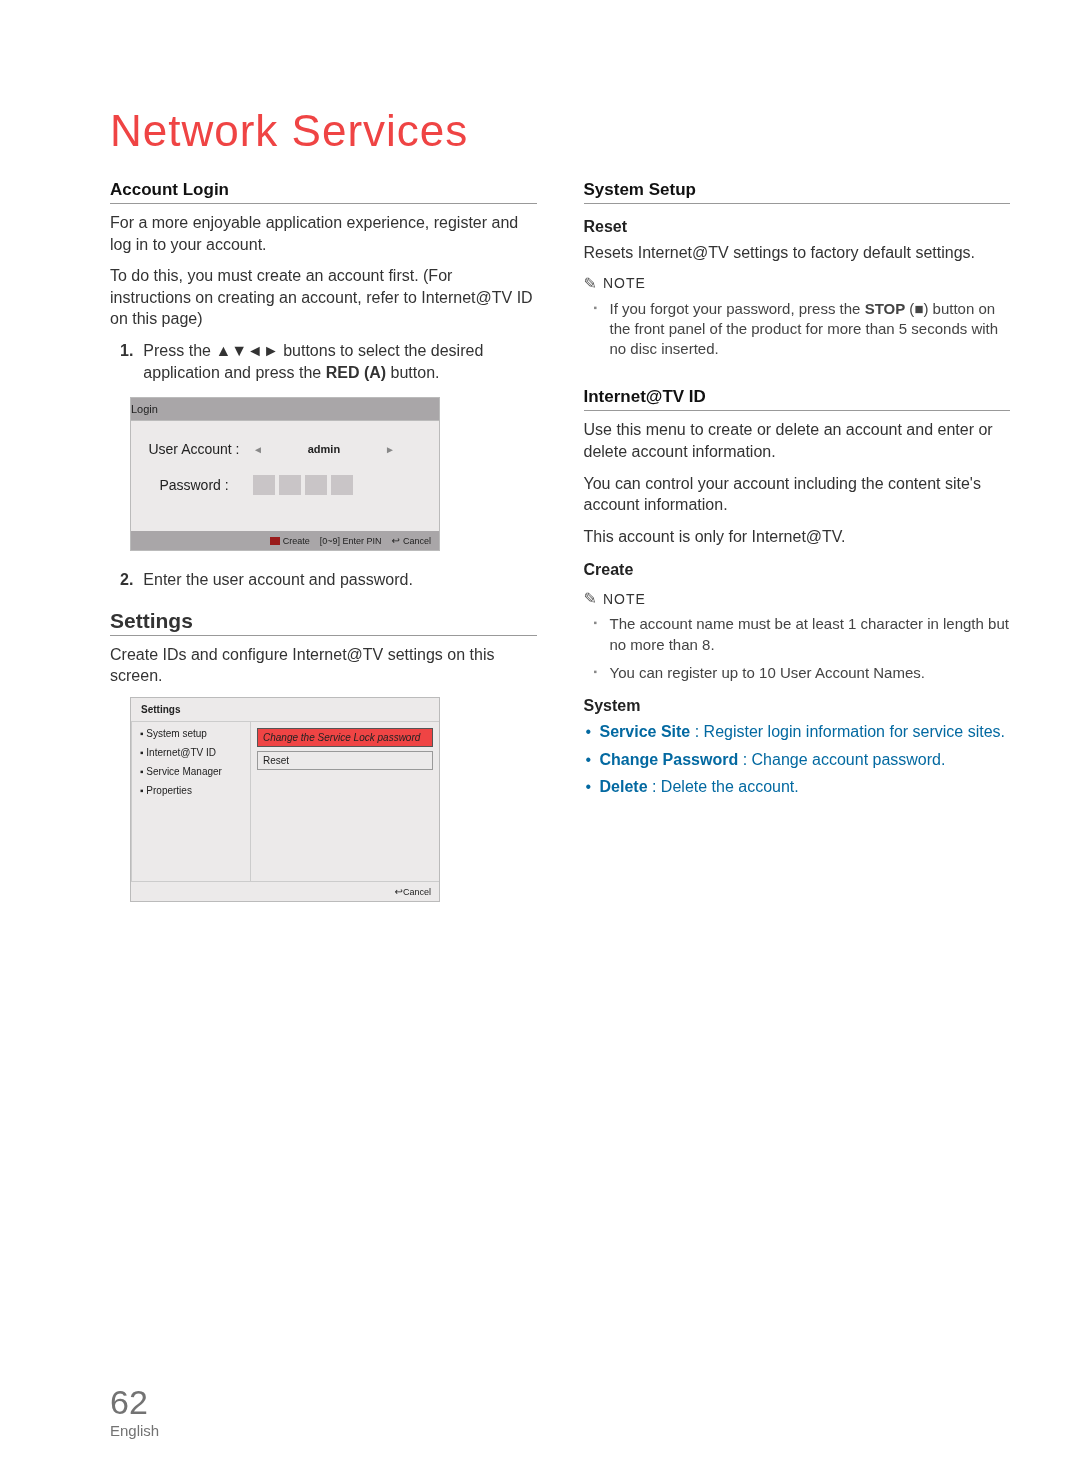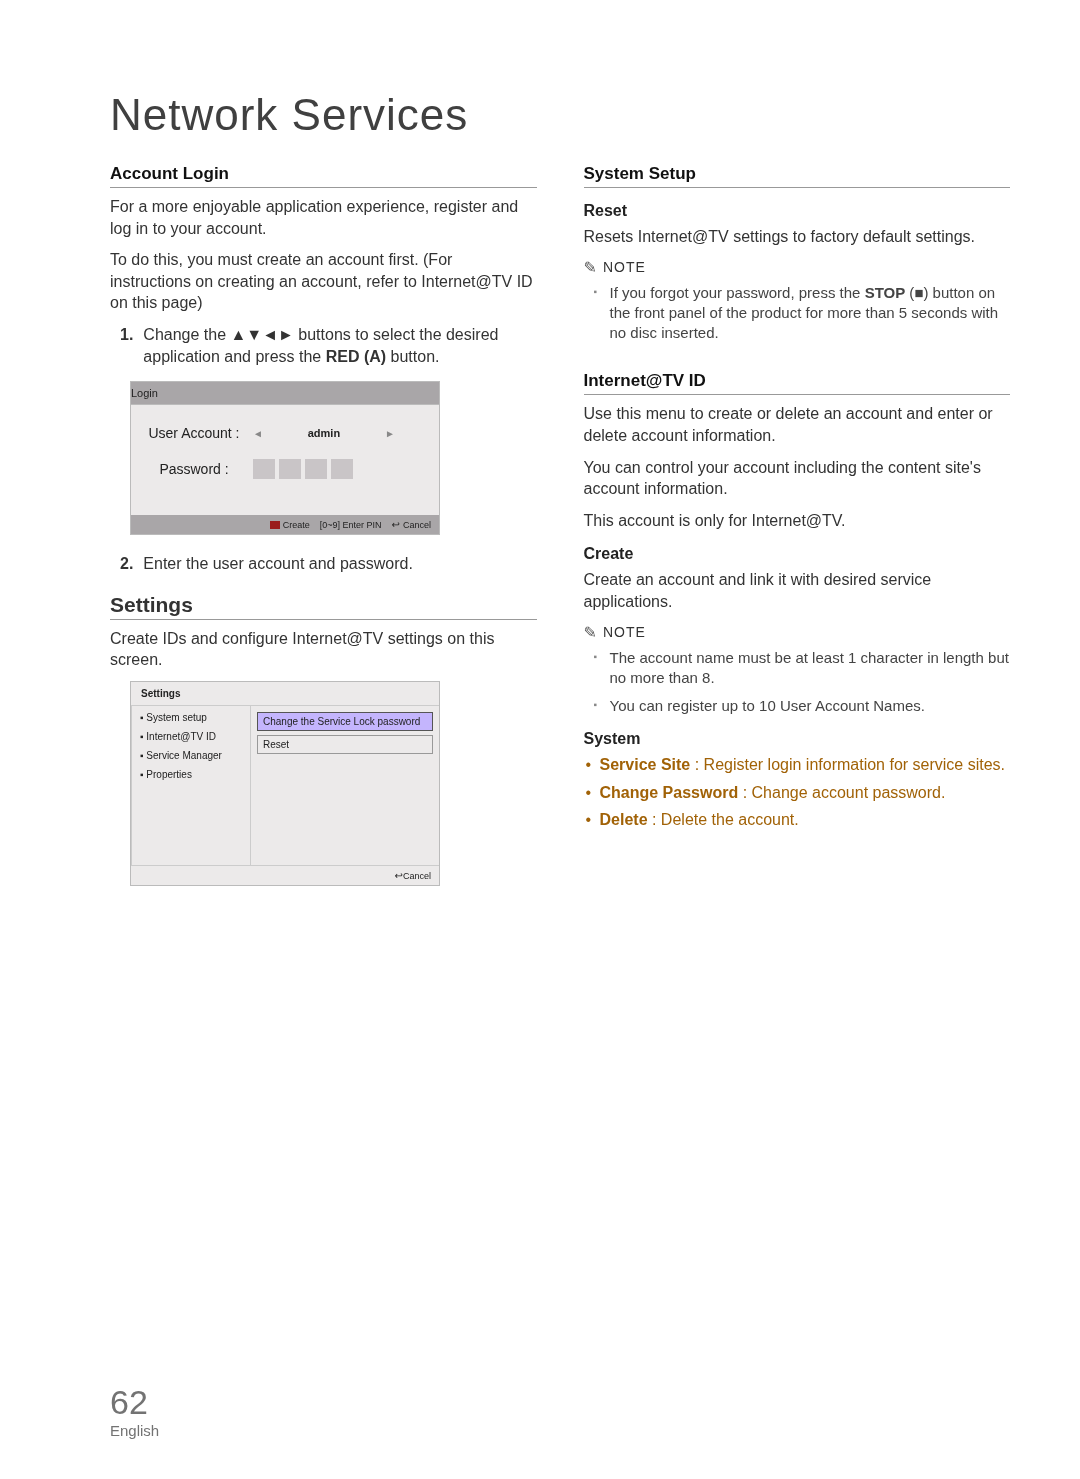--- a/index.html
+++ b/index.html
@@ -10,24 +10,25 @@
     background: #fff;
     color: #222;
     position: relative;
   }
   .page {
     padding: 90px 70px 40px 110px;
   }
   .chapter {
     font-size: 44px;
     font-weight: 300;
-    color: #404040;
+    color: #ef4444;
     letter-spacing: 1px;
     margin-bottom: 24px;
     font-family: 'Helvetica Neue', Arial, sans-serif;
+    margin-top: 16px;
   }
   .columns {
     display: flex;
     gap: 47px;
   }
   .col { flex: 1; min-width: 0; }
   .h2 {
     font-size: 17px;
     font-weight: 700;
     color: #111;
@@ -166,21 +167,21 @@
   .ui-settings .main {
     flex: 1;
     padding: 6px;
   }
   .ui-settings .opt {
     border: 1px solid #999;
     padding: 3px 5px;
     margin-bottom: 4px;
     background: #eceaea;
   }
-  .ui-settings .high { border-color: #555; background:#c4b5fd; }
+  .ui-settings .high { border-color: #555; background:#ef4444;font-style:italic; }
   .ui-settings .ftr {
     border-top: 1px solid #ccc;
     text-align: right;
     padding: 4px 8px;
     font-size: 9px;
   }
 
   
   .note-hdr {
     display: flex;
@@ -220,21 +221,21 @@
   ul.bul {
     list-style: none;
     padding-left: 2px;
   }
   ul.bul li {
     position: relative;
     font-size: 16px;
     line-height: 1.35;
     margin-bottom: 6px;
     padding-left: 14px;
-    color: #a16207;
+    color: #0369a1;
   }
   ul.bul li::before {
     content: "•";
     position: absolute;
     left: 0;
     top: 0;
   }
 
   
   .pgfoot {
@@ -261,21 +262,21 @@
 
     <div class="col">
       <div class="h2">Account Login</div>
       <p class="body">For a more enjoyable application experience, register and log in to your account.</p>
       <p class="body">To do this, you must create an account first. (For instructions on creating an account, refer to Internet@TV ID on this page)</p>
 
       <ol class="steps">
         <li>
           <span class="n">1.</span>
           <span class="step-body">
-            <span>Change the </span><span class="sym">▲▼◄►</span><span> buttons to select the desired application and press the </span><span class="bold">RED (A)</span><span> button.</span>
+            <span>Press the </span><span class="sym">▲▼◄►</span><span> buttons to select the desired application and press the </span><span class="bold">RED (A)</span><span> button.</span>
           </span>
         </li>
       </ol>
 
       <div class="ui-login">
         <div class="title">Login</div>
         <div class="body-area">
           <div class="row">
             <div class="lbl">User Account :</div>
             <div class="sel">
@@ -353,21 +354,20 @@
           <span>If you forgot your password, press the </span><span class="bold">STOP</span><span> (</span><span class="sym">■</span><span>) button on the front panel of the product for more than 5 seconds with no disc inserted.</span>
         </li>
       </ul>
 
       <div class="h2" style="margin-top:28px;">Internet@TV ID</div>
       <p class="body">Use this menu to create or delete an account and enter or delete account information.</p>
       <p class="body">You can control your account including the content site's account information.</p>
       <p class="body">This account is only for Internet@TV.</p>
 
       <div class="h4">Create</div>
-      <p class="body">Create an account and link it with desired service applications.</p>
 
       <div class="note-hdr">
         <span class="note-icon">✎</span>
         <span class="note-label">NOTE</span>
       </div>
       <ul class="note-list">
         <li>The account name must be at least 1 character in length but no more than 8.</li>
         <li>You can register up to 10 User Account Names.</li>
       </ul>
 

